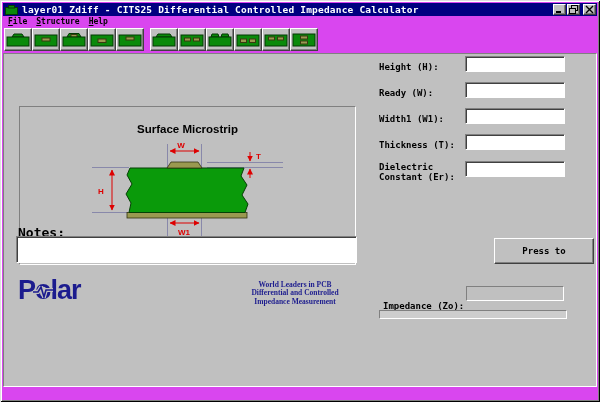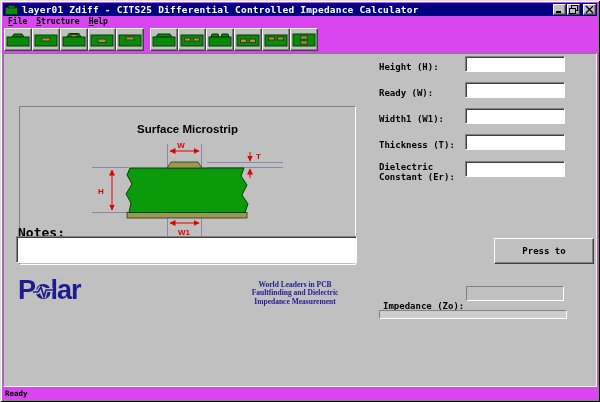--- a/index.html
+++ b/index.html
@@ -263,27 +263,24 @@
         <span>o</span>
         <svg class="o-wave" width="20" height="12" viewBox="0 0 20 12">
           <path d="M0,6 L5,6 L8,1 L11,11 L13,4 L20,4" fill="none" stroke="#c0c0c0" stroke-width="4"></path>
           <path d="M0,6 L5,6 L8,1 L11,11 L13,4 L20,4" fill="none" stroke="#1c1c8e" stroke-width="1.6"></path>
         </svg>
       </span>
       <span>lar</span>
     </div>
     <div class="tagline">
       <div>World Leaders in PCB</div>
-      <div>Faultfinding and Dielectric</div>
+      <div>Differential and Controlled</div>
       <div>Impedance Measurement</div>
     </div>
 
     <div class="result-label">Impedance (Zo):</div>
     <div class="result-box"></div>
     <div class="progress"></div>
 
   </div>
 
-  <div class="statusbar">
-    <span>Ready</span>
-  </div>
 
 </div>
 
 </body></html>

